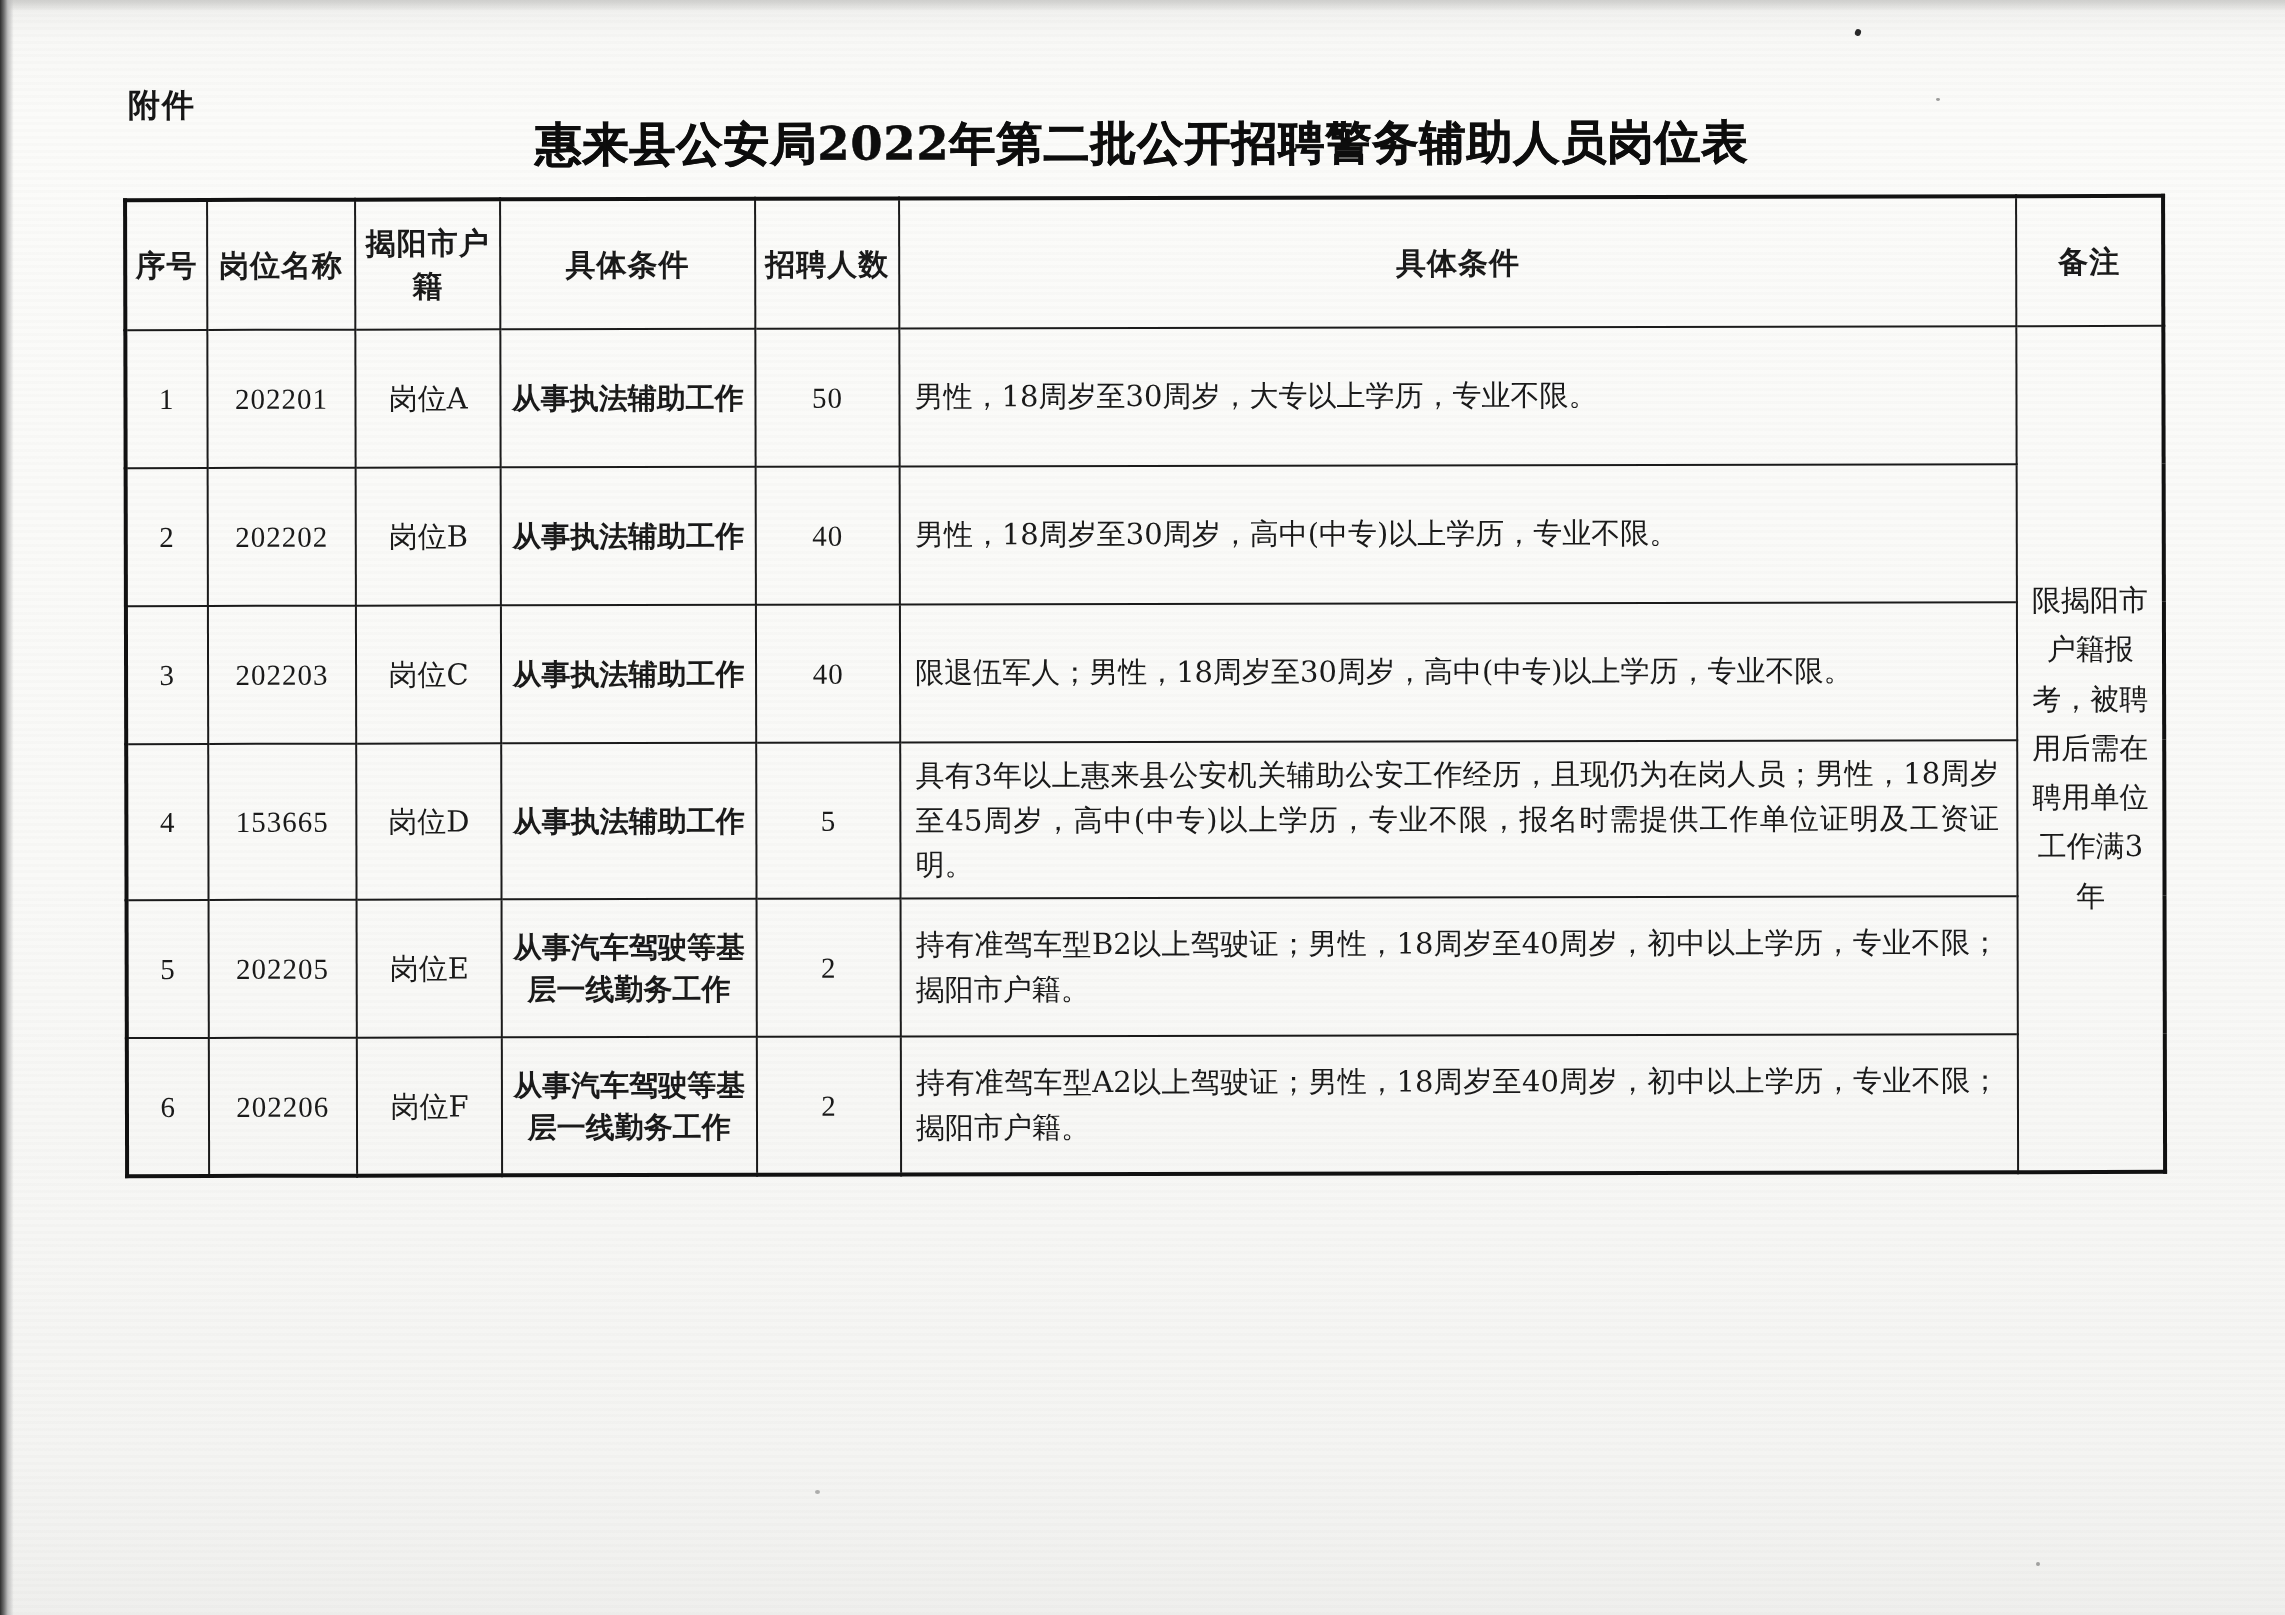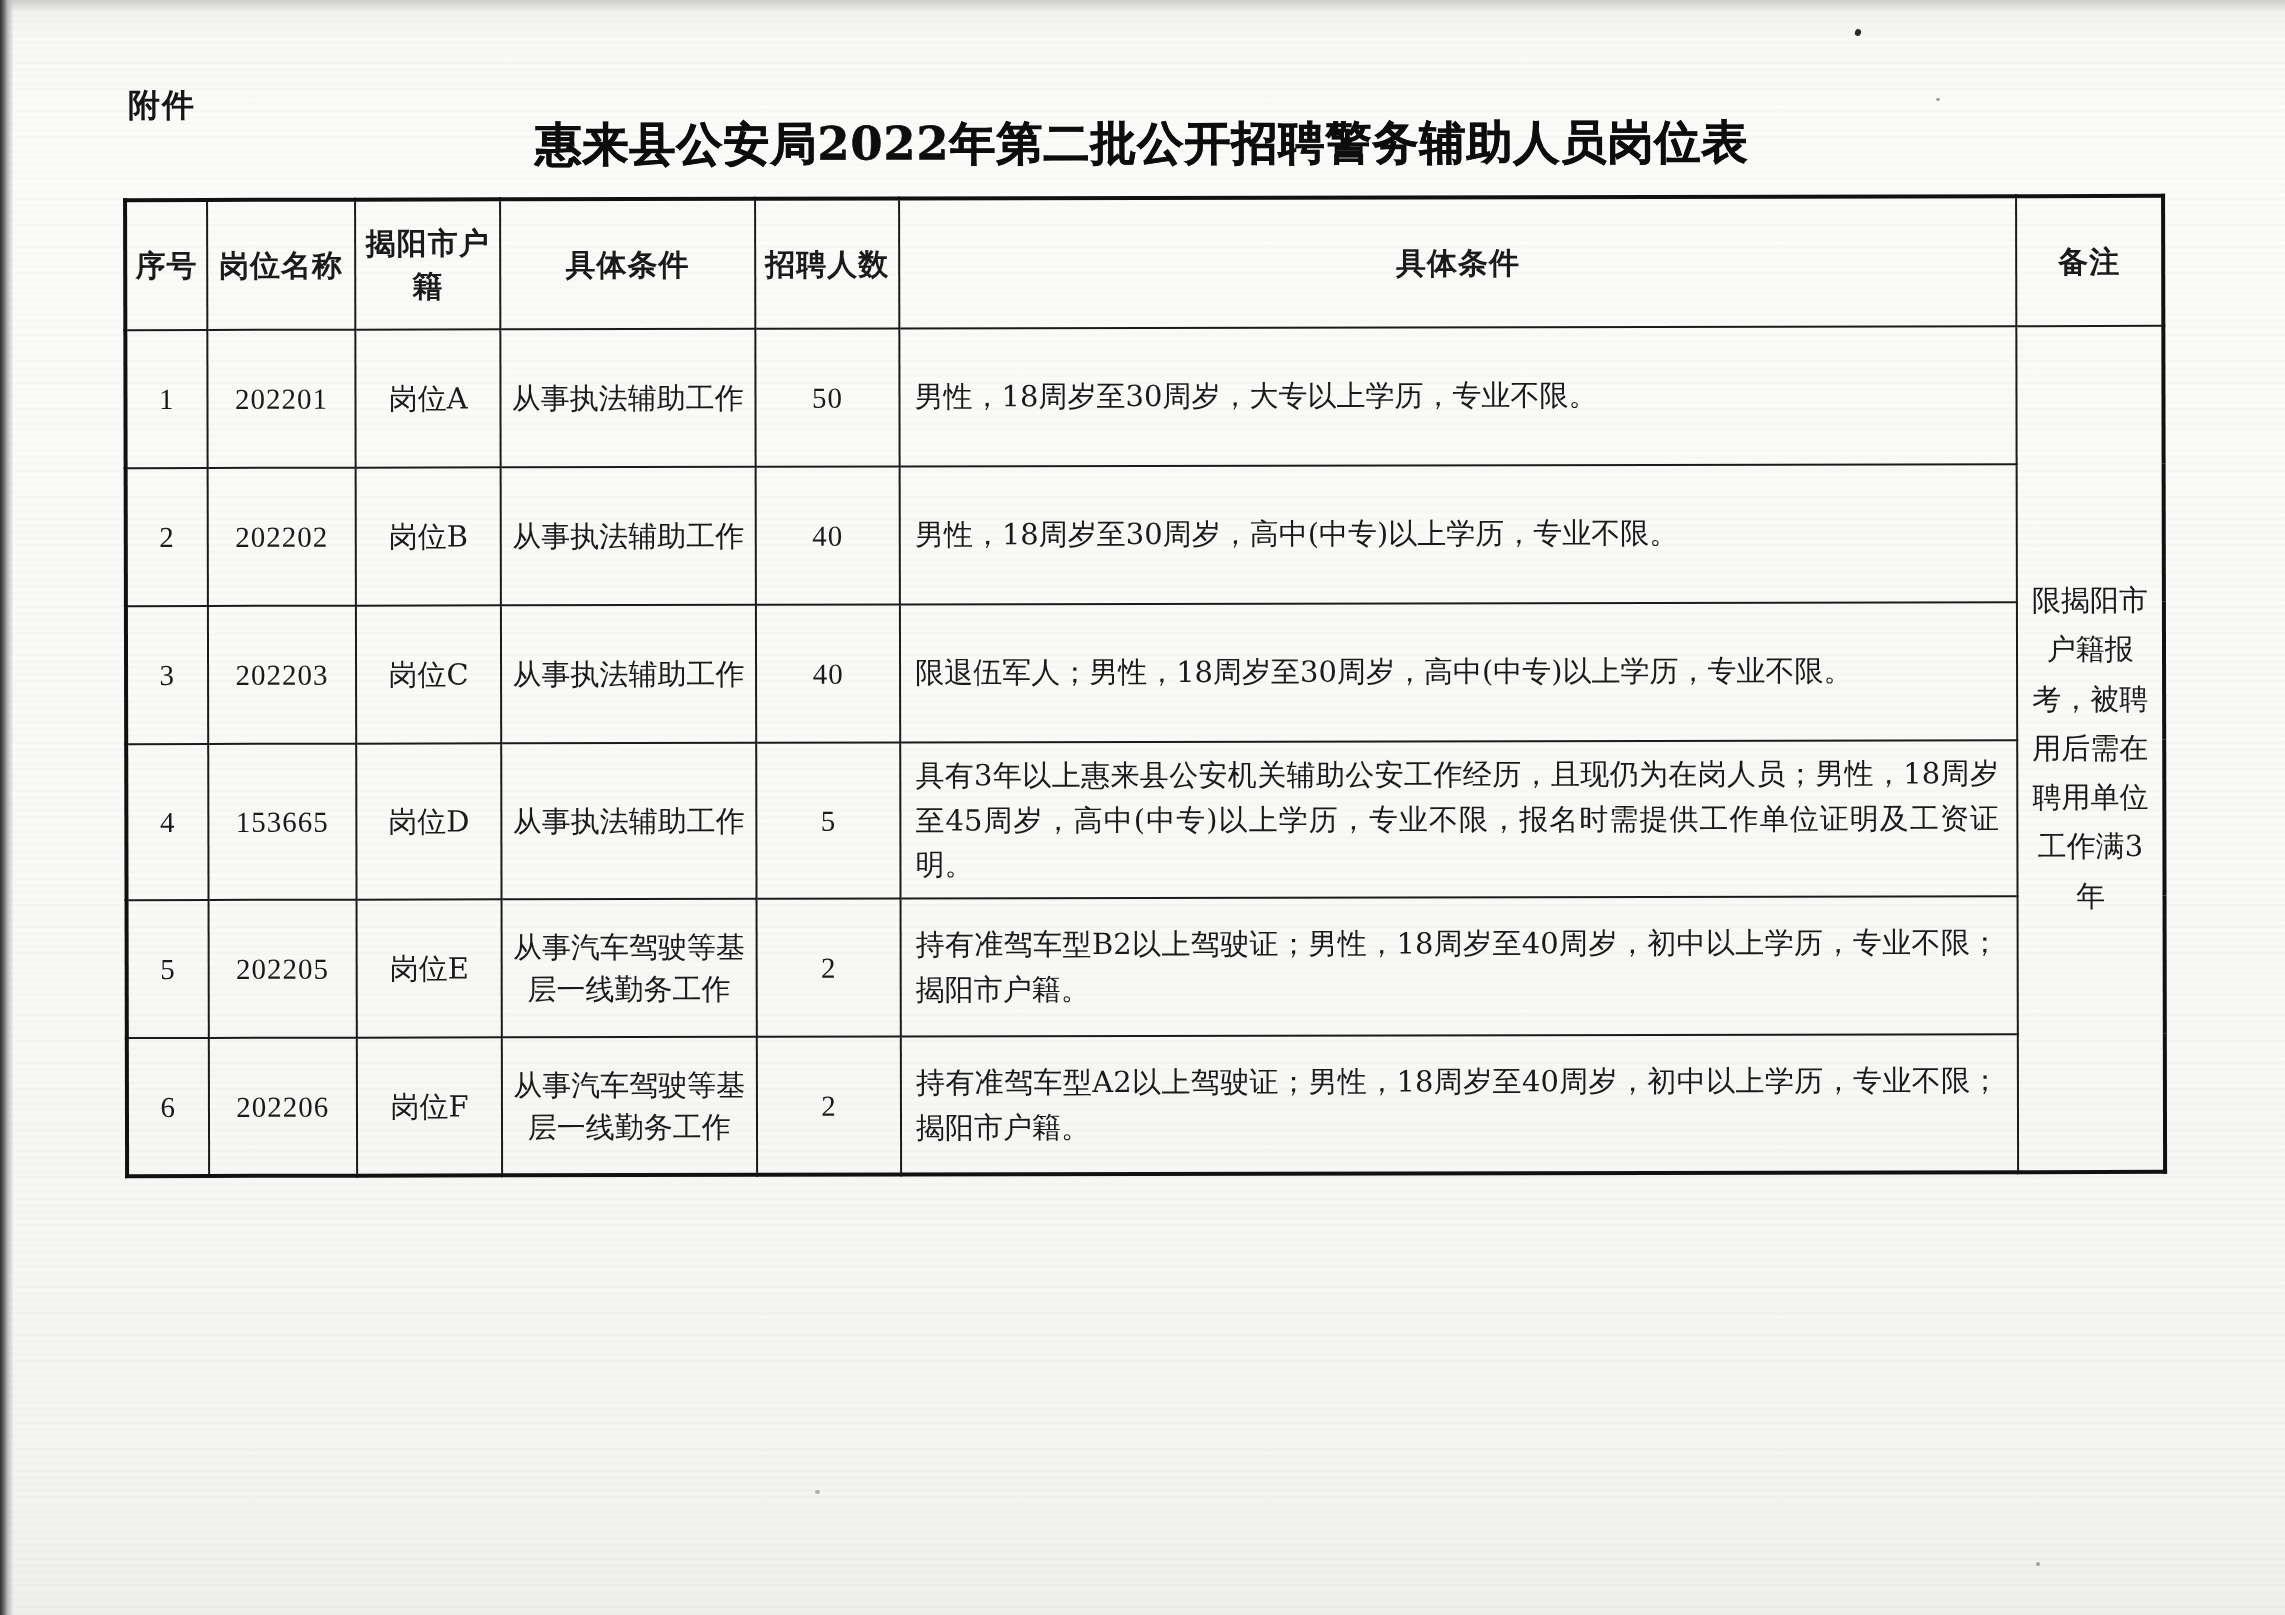--- a/index.html
+++ b/index.html
@@ -128,21 +128,21 @@
   }
   table.jobs tbody tr { height: 138px; }
   table.jobs td.cell-cond {
     text-align: left;
     padding: 9.8px 17.6px 9.8px 13.7px;
     font-size: 29px;
     line-height: 1.55;
     text-align: justify;
     text-justify: inter-character;
   }
-  table.jobs td.cell-work { padding: 5.9px 3.9px; }
+  table.jobs td.cell-work { padding: 5.9px 3.9px; font-weight: bold; }
   table.jobs td.cell-remark {
     font-size: 29px;
     line-height: 1.7;
     padding: 7.8px 5.9px;
   }
 </style>
 </head>
 <body>
 
 <div class="paper"></div>

